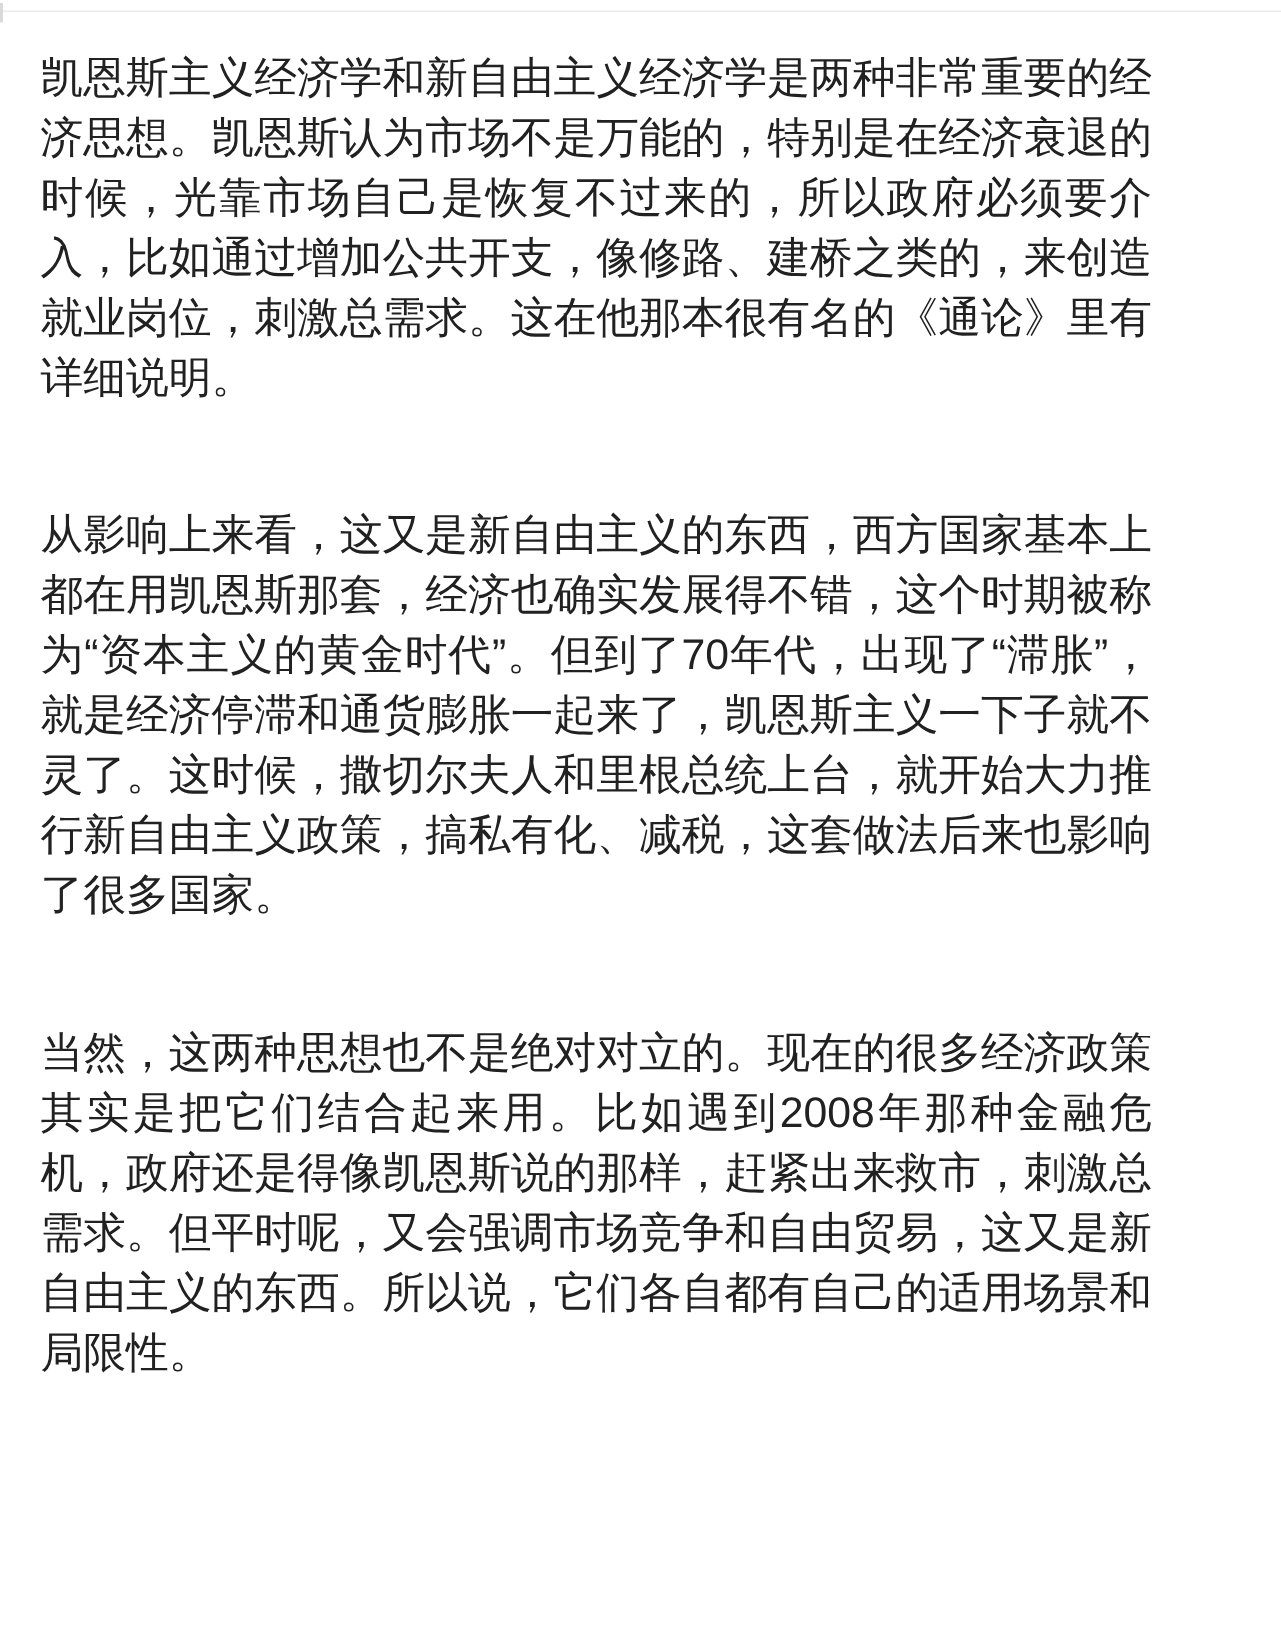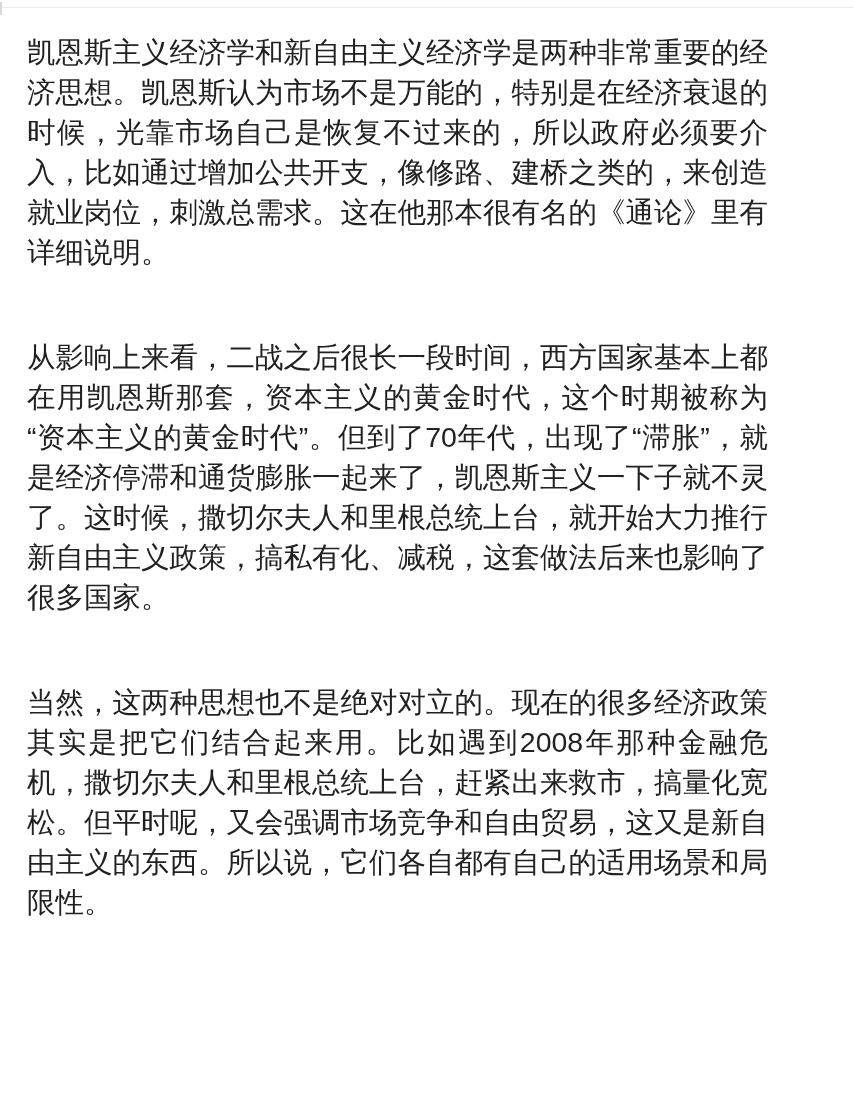--- a/index.html
+++ b/index.html
@@ -52,15 +52,15 @@
   }
 </style>
 </head>
 <body>
 
 <div class="top-divider"></div>
 <div class="left-edge-mark"></div>
 
 <div class="article-body">
   <p>凯恩斯主义经济学和新自由主义经济学是两种非常重要的经济思想。凯恩斯认为市场不是万能的，特别是在经济衰退的时候，光靠市场自己是恢复不过来的，所以政府必须要介入，比如通过增加公共开支，像修路、建桥之类的，来创造就业岗位，刺激总需求。这在他那本很有名的《通论》里有详细说明。</p>
-  <p>从影响上来看，二战之后很长一段时间，西方国家基本上都在用凯恩斯那套，资本主义的黄金时代，这个时期被称为“资本主义的黄金时代”。但到了70年代，出现了“滞胀”，就是经济停滞和通货膨胀一起来了，凯恩斯主义一下子就不灵了。这时候，撒切尔夫人和里根总统上台，就开始大力推行新自由主义政策，搞私有化、减税，这套做法后来也影响了很多国家。</p>
-  <p>当然，这两种思想也不是绝对对立的。现在的很多经济政策其实是把它们结合起来用。比如遇到2008年那种金融危机，撒切尔夫人和里根总统上台，赶紧出来救市，搞量化宽松。但平时呢，又会强调市场竞争和自由贸易，这又是新自由主义的东西。所以说，它们各自都有自己的适用场景和局限性。</p>
+  <p>从影响上来看，这又是新自由主义的东西，西方国家基本上都在用凯恩斯那套，经济也确实发展得不错，这个时期被称为“资本主义的黄金时代”。但到了70年代，出现了“滞胀”，就是经济停滞和通货膨胀一起来了，凯恩斯主义一下子就不灵了。这时候，撒切尔夫人和里根总统上台，就开始大力推行新自由主义政策，搞私有化、减税，这套做法后来也影响了很多国家。</p>
+  <p>当然，这两种思想也不是绝对对立的。现在的很多经济政策其实是把它们结合起来用。比如遇到2008年那种金融危机，政府还是得像凯恩斯说的那样，赶紧出来救市，刺激总需求。但平时呢，又会强调市场竞争和自由贸易，这又是新自由主义的东西。所以说，它们各自都有自己的适用场景和局限性。</p>
 </div>
 
 </body></html>

